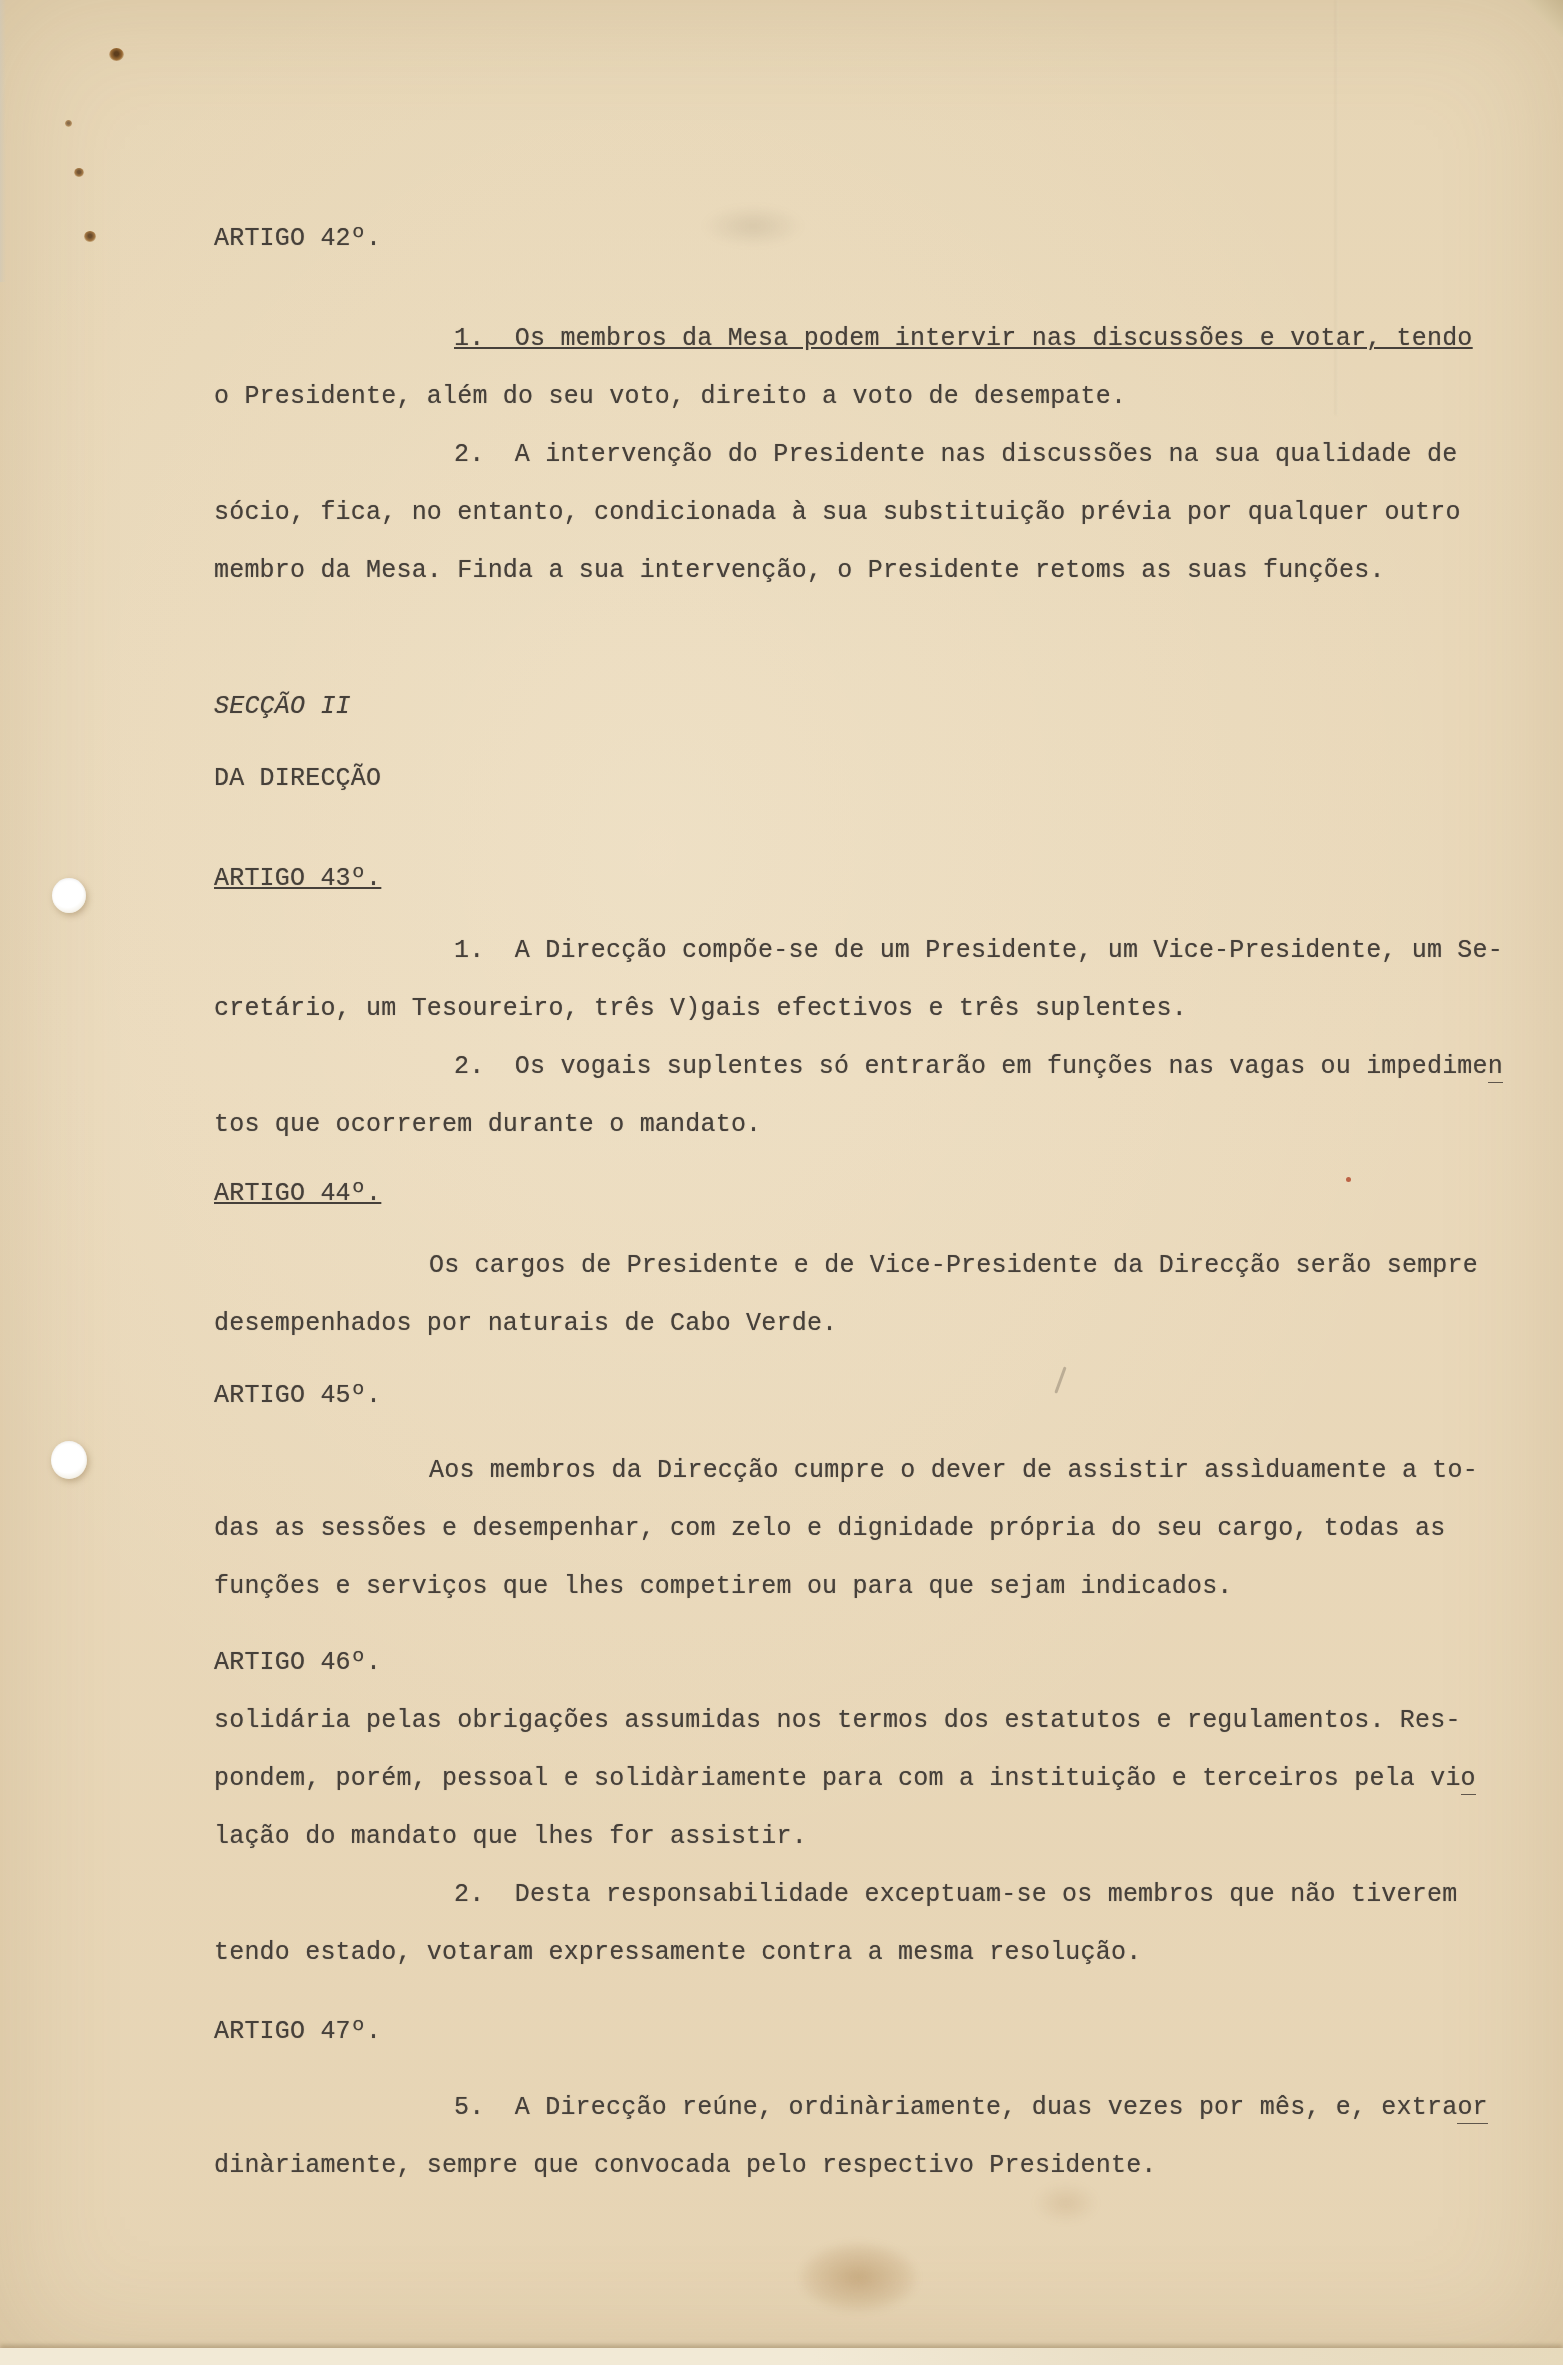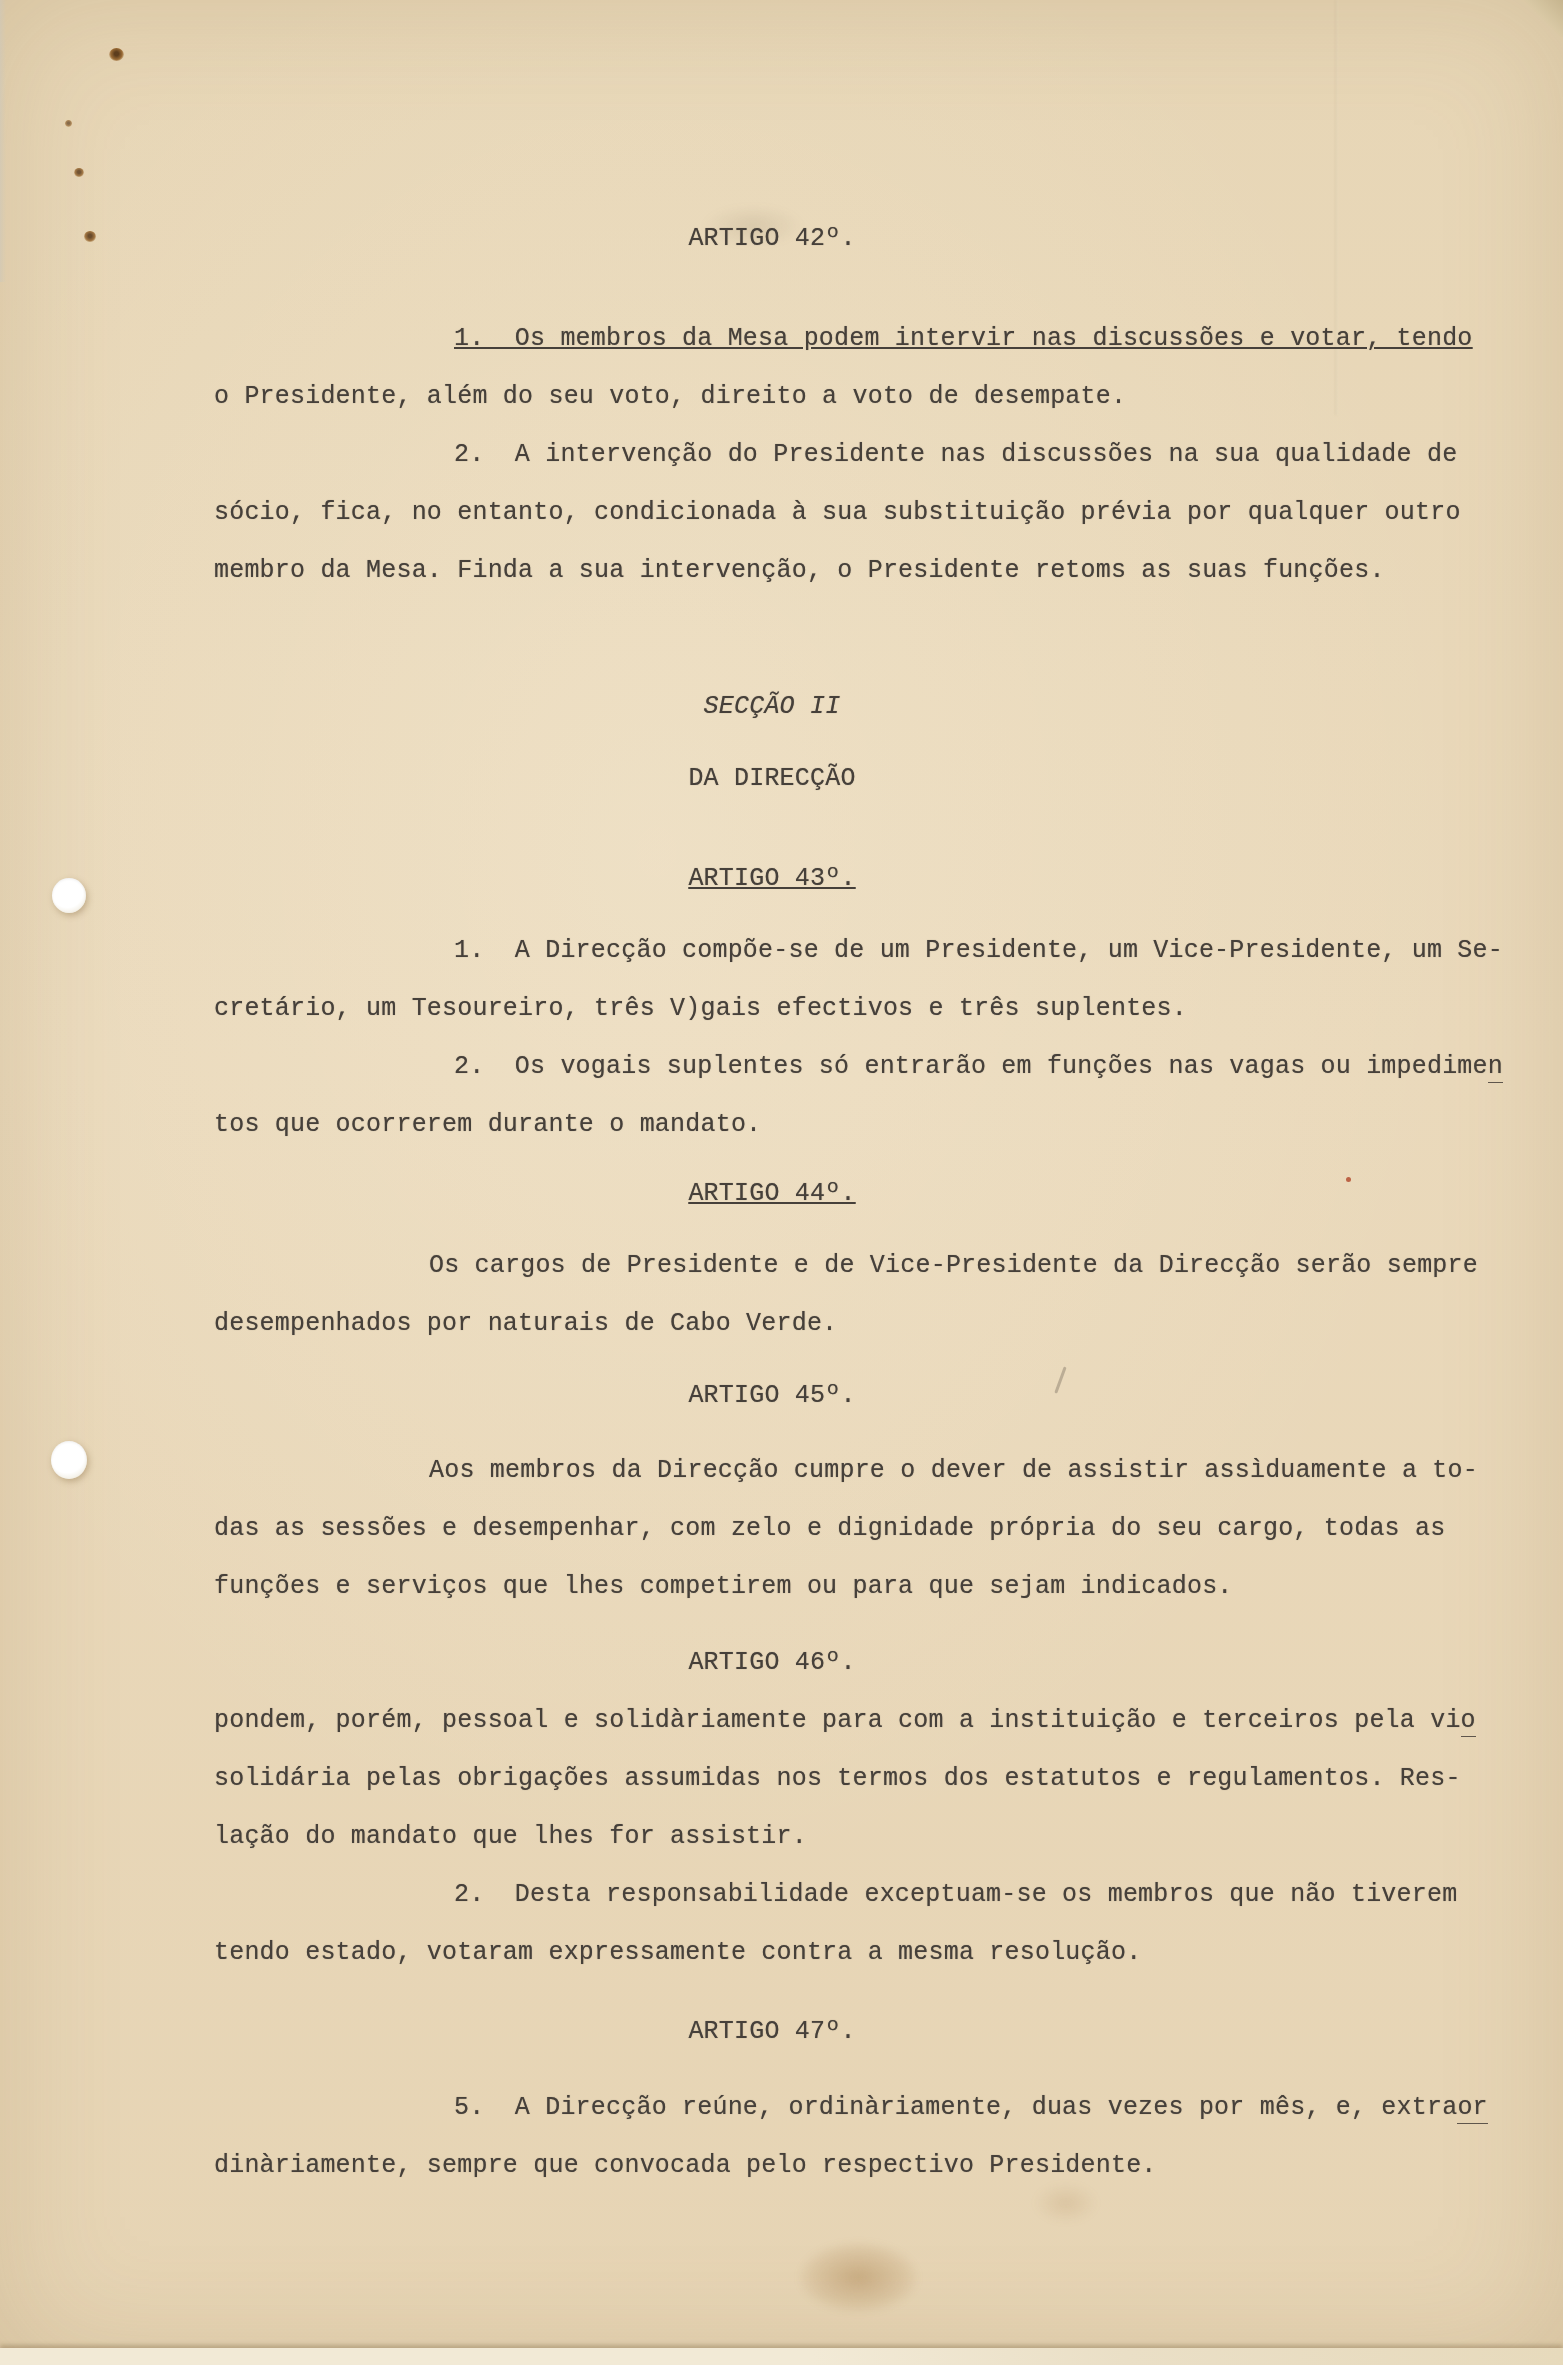--- a/index.html
+++ b/index.html
@@ -15,21 +15,21 @@
     font-family:"Liberation Mono","DejaVu Sans Mono",monospace;
   }
   .textcol{
     position:absolute;left:214px;top:210px;
     color:#46403a;font-size:25px;letter-spacing:0.2px;
   }
   .t-line{
     white-space:pre;height:58px;line-height:58px;
     text-shadow:0 0 0.9px rgba(70,64,58,0.55);
   }
-  .heading{width:1116px;text-align:center;text-indent:0;}
+  .heading{width:1116px;text-indent:0;}
   .ind-num{text-indent:240px;}
   .ind{text-indent:215px;font-family:Liberation Mono, monospace;}
   .u{border-bottom:1.8px solid rgba(70,64,58,0.85);padding-bottom:0.9px;}
   .mt12{margin-top:10.6px;text-decoration:underline;} .mt16{margin-top:14px;} .mt20{margin-top:17.7px;}
   .mt24{margin-top:21px;} .mt48{margin-top:42px;text-decoration:underline;} .mt88{margin-top:78px;font-style:italic;}
 
   
   .hole{
     position:absolute;border-radius:50%;
     background:radial-gradient(circle at 45% 40%, #ffffff 55%, #f4f1e8 75%, #e3dbc6 100%);
@@ -104,22 +104,22 @@
     <div class="t-line ind-num"><span>2.  Os vogais suplentes só entrarão em funções nas vagas ou impedime</span><span class="u">n</span></div>
     <div class="t-line">tos que ocorrerem durante o mandato.</div>
     <div class="t-line heading mt12">ARTIGO 44º.</div>
     <div class="t-line ind mt16">Os cargos de Presidente e de Vice-Presidente da Direcção serão sempre</div>
     <div class="t-line">desempenhados por naturais de Cabo Verde.</div>
     <div class="t-line heading mt16">ARTIGO 45º.</div>
     <div class="t-line ind mt20">Aos membros da Direcção cumpre o dever de assistir assìduamente a to-</div>
     <div class="t-line">das as sessões e desempenhar, com zelo e dignidade própria do seu cargo, todas as</div>
     <div class="t-line">funções e serviços que lhes competirem ou para que sejam indicados.</div>
     <div class="t-line heading mt20">ARTIGO 46º.</div>
+    <div class="t-line">solidária pelas obrigações assumidas nos termos dos estatutos e regulamentos. Res-</div>
     <div class="t-line"><span>pondem, porém, pessoal e solidàriamente para com a instituição e terceiros pela vi</span><span class="u">o</span></div>
-    <div class="t-line">solidária pelas obrigações assumidas nos termos dos estatutos e regulamentos. Res-</div>
     <div class="t-line">lação do mandato que lhes for assistir.</div>
     <div class="t-line ind-num">2.  Desta responsabilidade exceptuam-se os membros que não tiverem</div>
     <div class="t-line">tendo estado, votaram expressamente contra a mesma resolução.</div>
     <div class="t-line heading mt24">ARTIGO 47º.</div>
     <div class="t-line ind-num mt20"><span>5.  A Direcção reúne, ordinàriamente, duas vezes por mês, e, extra</span><span class="u">or</span></div>
     <div class="t-line">dinàriamente, sempre que convocada pelo respectivo Presidente.</div>
   </div>
 
   <div class="stain s2"></div>
   <div class="stain s1"></div>

